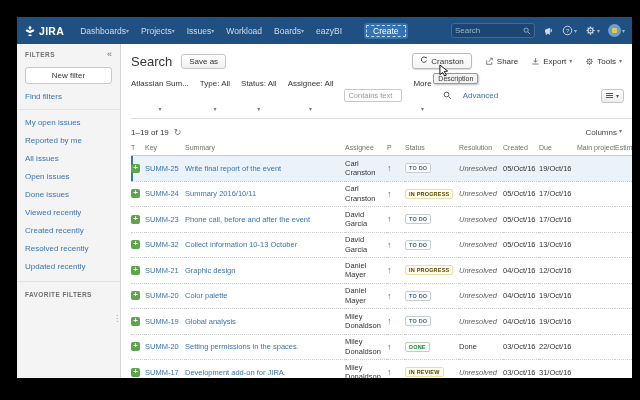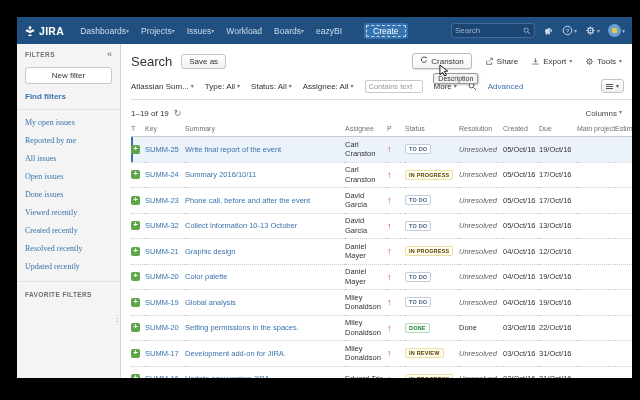--- a/index.html
+++ b/index.html
@@ -27,41 +27,41 @@
   
   .content { flex:1; display:flex; min-height:0; }
 
   
   .sidebar { width:104px; flex:0 0 104px; background:#f4f4f4; border-right:1px solid #d4d4d4; padding-top:6px; position:relative; overflow:hidden; }
   .sb-head { display:flex; align-items:center; padding:0 8px; }
   .sb-head-label { font-size:6.5px; font-weight:bold; color:#707070; letter-spacing:.5px; }
   .sb-collapse { margin-left:auto; color:#707070; font-size:9px; line-height:1; cursor:pointer; }
   .btn-newfilter { display:block; margin:8px 8px 0; width:calc(100% - 16px); background:#fff; border:1px solid #c9c9c9; border-radius:3px; font-size:8px; color:#333; padding:3px 0; text-align:center; cursor:pointer; }
   .sb-link { display:block; padding:0 8px; font-size:8px; line-height:8px; color:#3b73af; text-decoration:none; white-space:nowrap; overflow:hidden; }
-  .find-filters { margin-top:9px;font-weight:bold; }
+  .find-filters { margin-top:9px; }
   .sb-divider { border-top:1px solid #e2e2e2; margin:8px 0 9px; }
-  .sb-list .sb-link { margin-bottom:10px;font-family:Liberation Serif, serif; }
+  .sb-list .sb-link { margin-bottom:10px; }
   .sb-fav-head { padding:0 8px; font-size:6.5px; font-weight:bold; color:#707070; letter-spacing:.4px; margin-bottom:9px; }
   .sb-handle { position:absolute; right:0; top:0; bottom:0; width:3px; cursor:col-resize; }
   .sb-dots { position:absolute; right:-1px; top:270px; font-size:8px; color:#999; }
 
   
   .main { flex:1; background:#fff; padding:8px 0 0 10px; overflow:hidden; position:relative; }
   .header-row { display:flex; align-items:center; height:18px; padding-right:10px; }
   .page-title { font-size:13px; font-weight:normal; color:#333; margin-right:9px; }
   .btn { background:linear-gradient(#fff,#f0f0f0); border:1px solid #c5c5c5; border-radius:3px; font-size:8px; color:#333; padding:2px 7px; cursor:pointer; }
   .header-actions { margin-left:auto; display:flex; align-items:center; gap:13px; }
   .action { display:flex; align-items:center; gap:3px; font-size:8px; color:#333; cursor:pointer; white-space:nowrap; }
   .action .ic { color:#707070; display:flex; }
   .btn-exporter { position:relative; display:flex; align-items:center; gap:3px; background:linear-gradient(#fff,#f3f3f3); border:1px solid #b9b9b9; border-radius:3px; box-shadow:0 1px 1px rgba(0,0,0,.15); font-size:8px; color:#333; padding:2px 7px; cursor:pointer; }
   .tooltip { position:absolute; left:20px; top:19px; background:#f2f2f2; border:1px solid #9a9a9a; border-radius:2px; box-shadow:1px 1px 2px rgba(0,0,0,.25); font-size:7px; color:#333; padding:1px 4px; white-space:nowrap; z-index:6; }
   .cursor { position:absolute; left:26px; top:10px; z-index:7; }
 
   .filter-row { display:flex; align-items:center; gap:11px; margin-top:9px; padding:0 8px 6px 0; border-bottom:1px solid #ddd; font-size:8px; color:#333; }
-  .dropdown { display:flex; align-items:center; gap:2px; cursor:pointer; white-space:nowrap; }
+  .dropdown { display:flex; align-items:center; gap:18px; cursor:pointer; white-space:nowrap;flex-direction:column; }
   .contains-input { width:58px; height:13px; border:1px solid #c9c9c9; border-radius:2px; font-size:7.5px; padding:0 3px; color:#333; outline:0; }
   .contains-input::placeholder { color:#999; }
   .adv-link { color:#3b73af; text-decoration:none; }
   .view-btn { margin-left:auto; display:flex; align-items:center; gap:3px; border:1px solid #c5c5c5; border-radius:3px; background:linear-gradient(#fff,#ededed); padding:3px 4px; cursor:pointer; }
   .bars { display:flex; flex-direction:column; gap:1px; }
   .bars i { width:7px; height:1px; background:#555; }
 
   .count-row { display:flex; align-items:center; margin-top:9px; padding-right:10px; font-size:8px; color:#333; }
   .refresh { color:#777; font-size:9px; margin-left:5px; line-height:1; cursor:pointer; }
   .columns-dd { margin-left:auto; display:flex; align-items:flex-start; gap:2px; color:#474747; cursor:pointer; }

